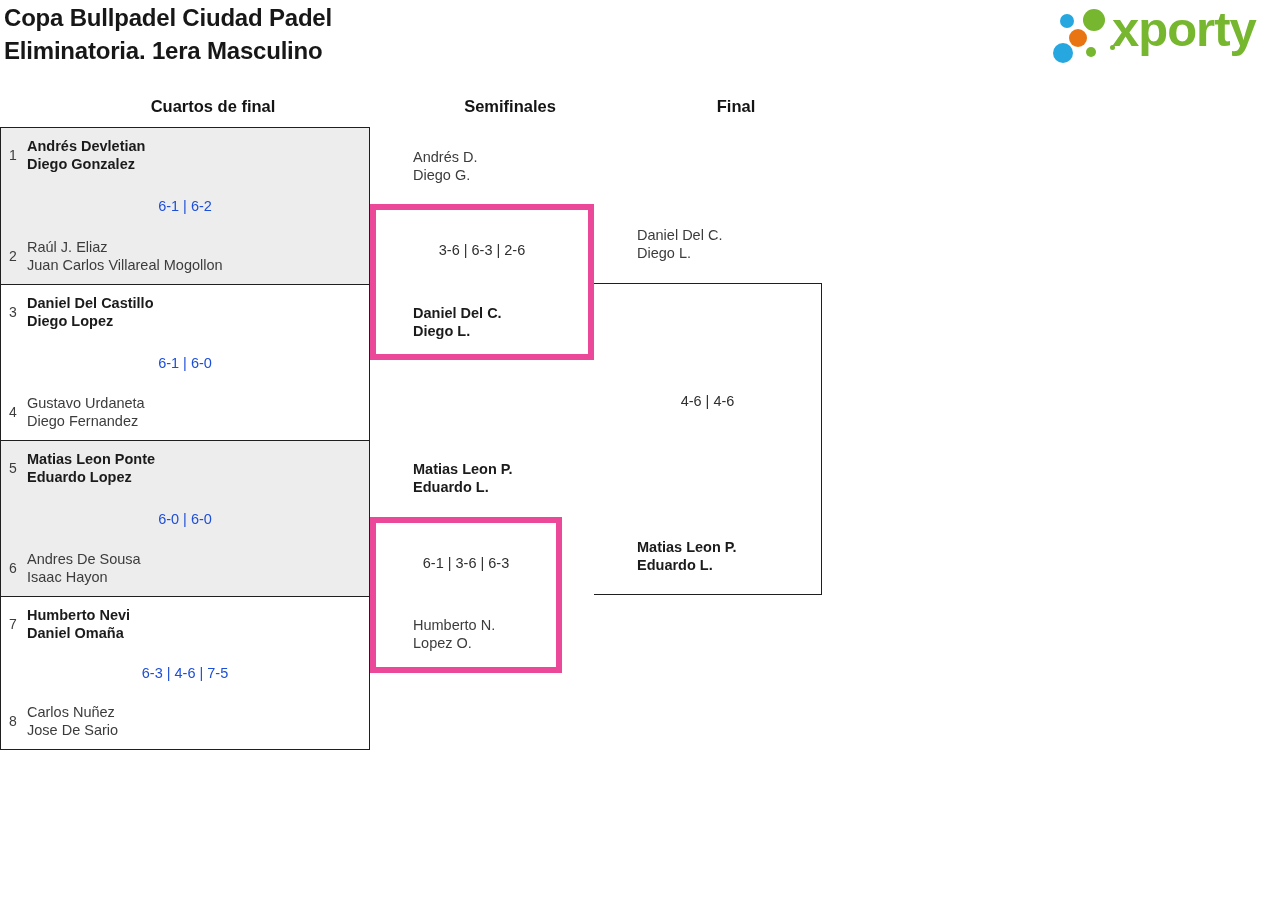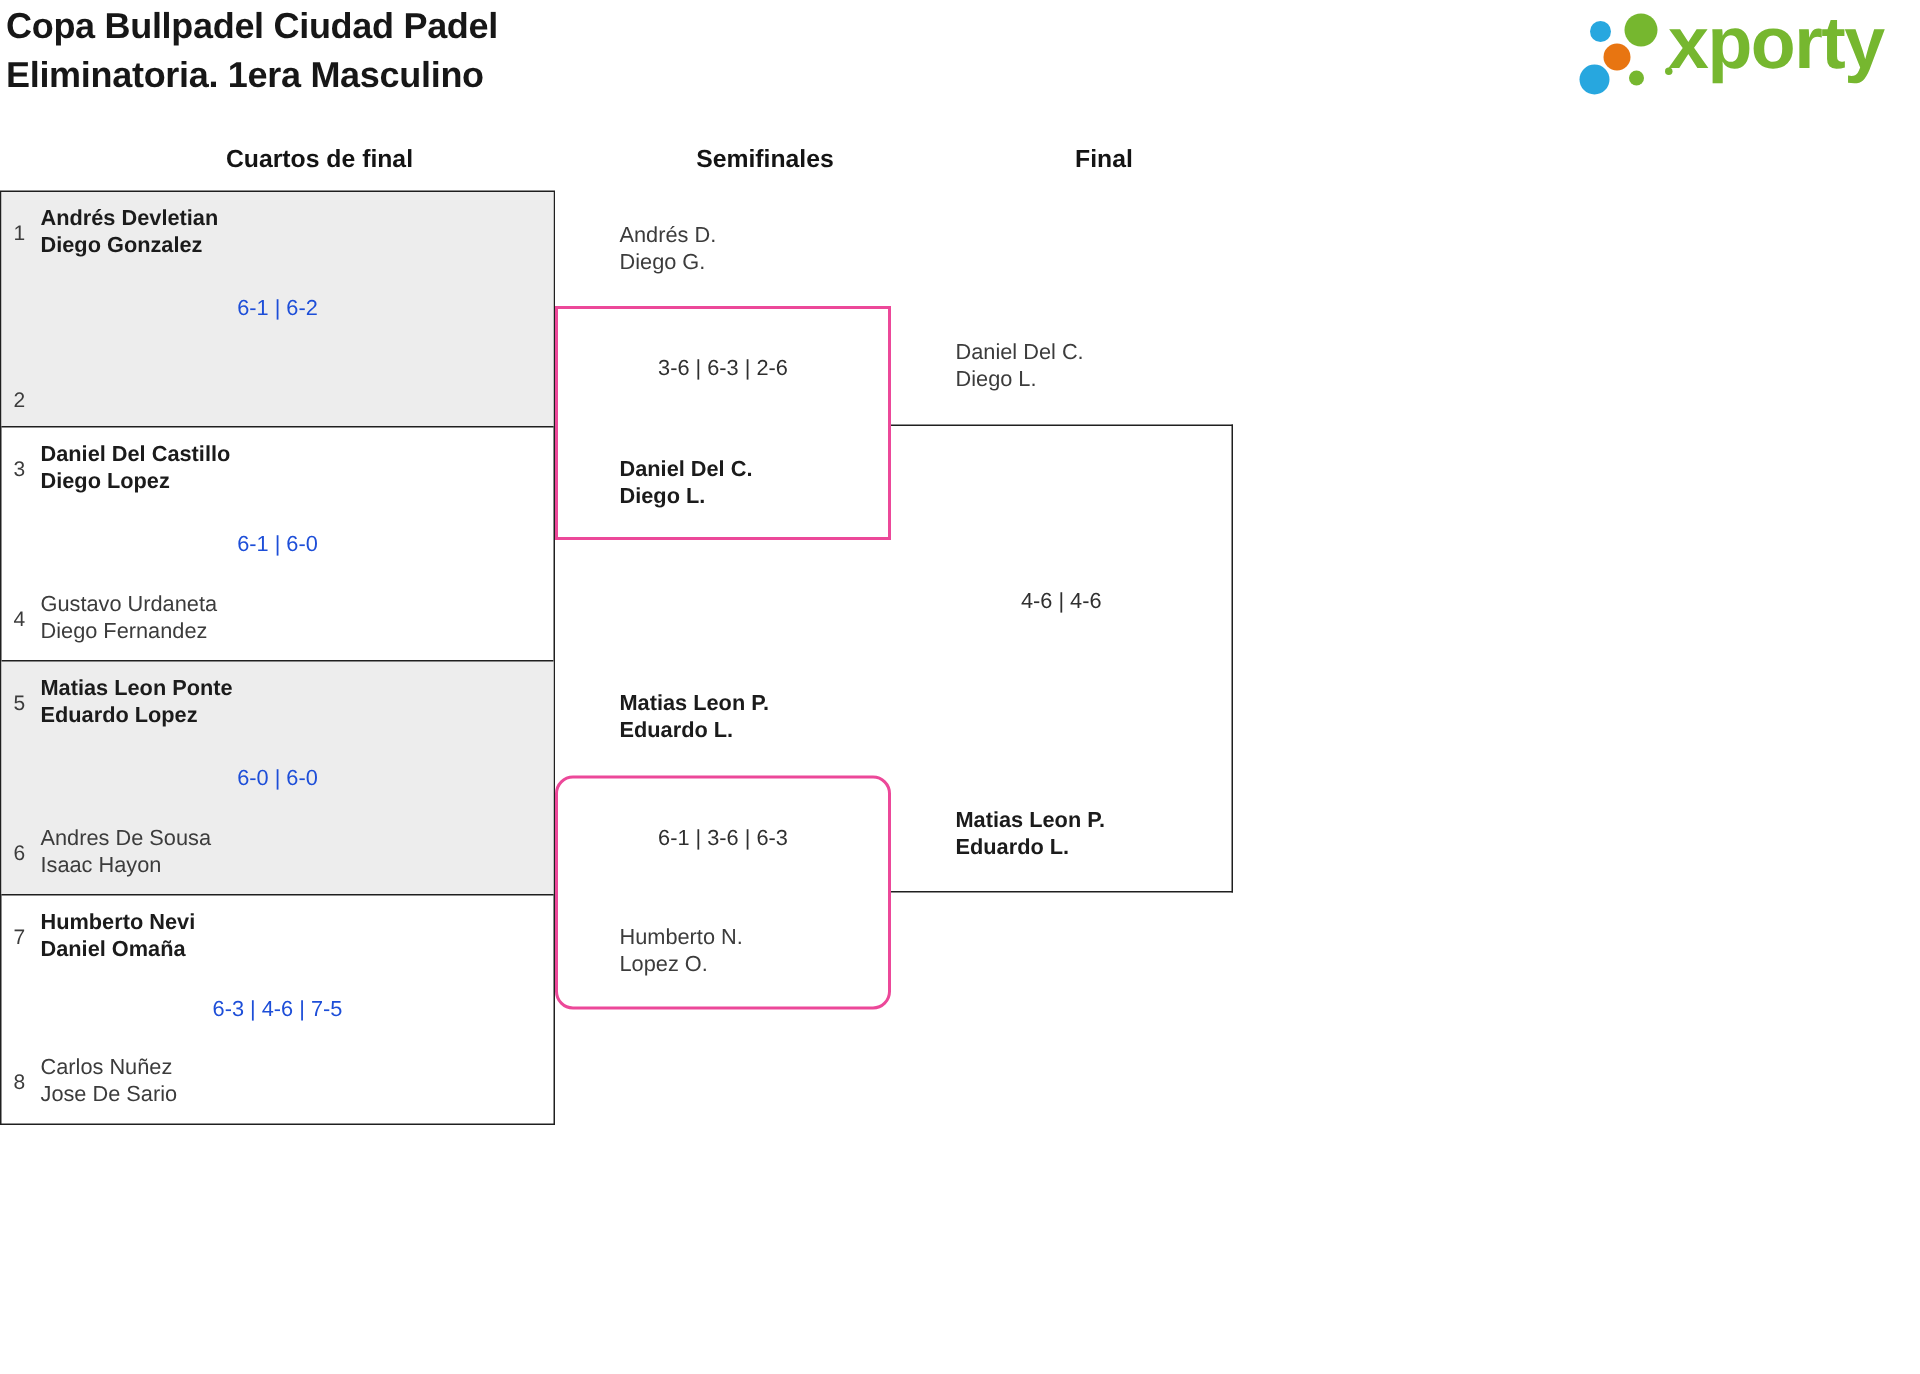--- a/index.html
+++ b/index.html
@@ -32,23 +32,23 @@
   .qf-row-top{position:absolute;top:9px;left:8px;right:6px;display:flex;align-items:center;}
   .qf-row-bottom{position:absolute;bottom:10px;left:8px;right:6px;display:flex;align-items:center;}
   .seed{width:18px;flex:none;font-size:14px;color:#3c3c3c;}
   .tname{font-size:14.5px;line-height:18px;}
   .winner{font-weight:700;color:#1b1b1b;}
   .loser{font-weight:400;color:#3c3c3c;}
   .qf-score{position:absolute;top:50%;transform:translateY(-50%);left:0;right:0;
             text-align:center;font-size:14.5px;color:#1d4ed8;}
 
   
-  .sf-box{position:absolute;border:2px solid #ec4899;box-sizing:border-box;background:#fff;}
+  .sf-box{position:absolute;border:6px solid #ec4899;box-sizing:border-box;background:#fff;}
   .sf1{left:370px;top:204px;width:224px;height:156px;}
-  .sf2{left:370px;top:517px;width:224px;height:156px;border-radius:12px;}
+  .sf2{left:370px;top:517px;width:192px;height:156px;}
   .final-box{position:absolute;left:594px;top:283px;width:228px;height:312px;
              border:1px solid #1f1f1f;border-left:none;box-sizing:border-box;background:transparent;}
   .box-score{position:absolute;left:0;right:0;text-align:center;font-size:14.5px;color:#2f2f2f;}
   .sf-box .box-score{top:32px;}
   .final-box .box-score{top:109px;}
 
   
   .fteam{position:absolute;font-size:14.5px;line-height:18px;margin-left:35px;}
   .lab-sf1-top{left:378px;top:148px;}
   .lab-sf1-bot{left:378px;top:304px;}
@@ -87,20 +87,24 @@
       <div class="qf-row-top">
         <span class="seed">1</span>
         <span class="tname winner">
           <div>Andrés Devletian</div>
           <div>Diego Gonzalez</div>
         </span>
       </div>
       <div class="qf-score">6-1 | 6-2</div>
       <div class="qf-row-bottom">
         <span class="seed">2</span>
+        <span class="tname loser">
+          <div>Raúl J. Eliaz</div>
+          <div>Juan Carlos Villareal Mogollon</div>
+        </span>
       </div>
     </div>
 
     <div class="qf-cell h2">
       <div class="qf-row-top">
         <span class="seed">3</span>
         <span class="tname winner">
           <div>Daniel Del Castillo</div>
           <div>Diego Lopez</div>
         </span>

